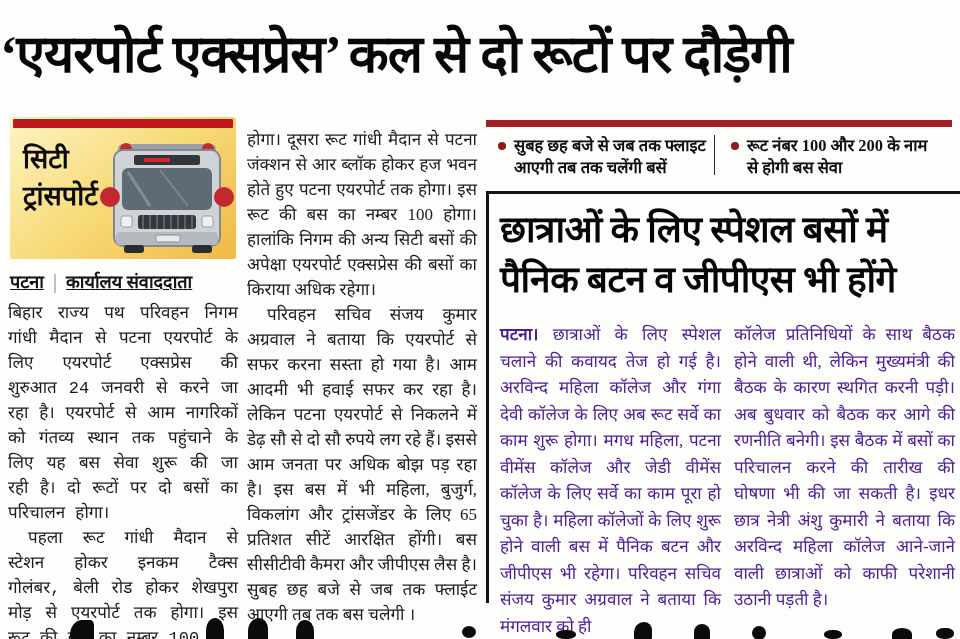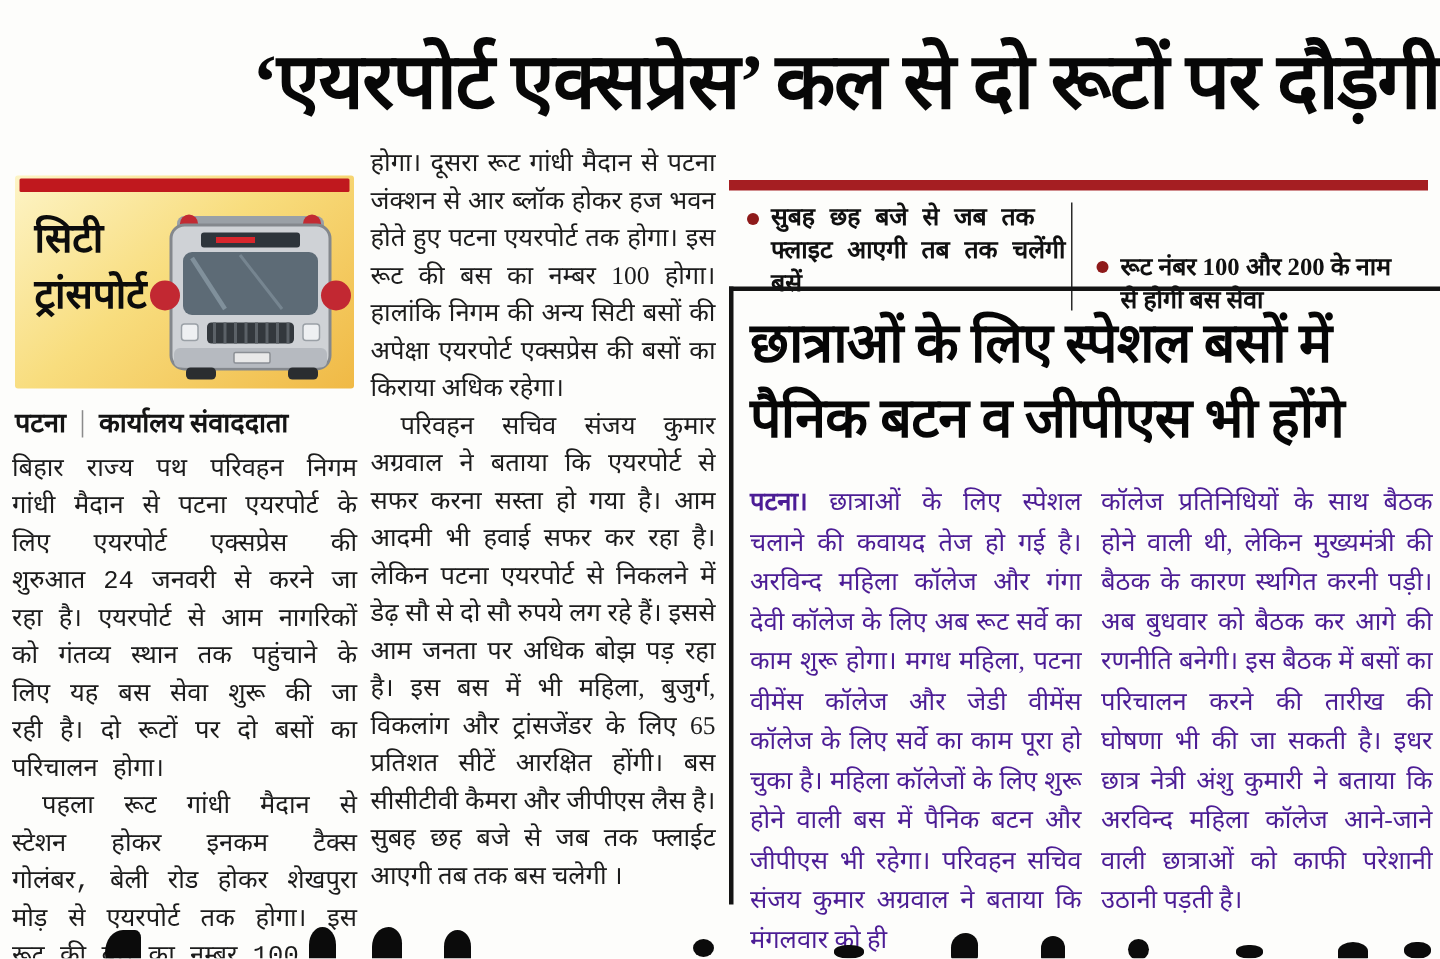--- a/index.html
+++ b/index.html
@@ -13,21 +13,21 @@
   #paper {
     position:relative;
     width:960px; height:639px;
     background:#fdfdfb;
     overflow:hidden;
   }
 
   
   .main-headline {
     position:absolute; left:0; right:0; top:16px;
-    text-align:right;
+    text-align:left;
     font-size:52px;
     font-weight:800;
     color:#070707;
     white-space:nowrap;
     letter-spacing:-1px;
   }
 
   
   .photo-box {
     position:absolute; left:10px; top:117px;
@@ -43,49 +43,49 @@
   .kicker-label {
     position:absolute; left:13px; top:24px;
     font-size:27px; font-weight:700; color:#0c0c0c; line-height:37px;
   }
   .bus-wrap { position:absolute; right:2px; bottom:4px; width:134px; height:116px; }
 
   
   .byline {
     position:absolute; left:10px; top:269px;
     font-size:18px; font-weight:700; color:#141414;
-    display:flex; align-items:center; gap:9px;
+    display:flex; align-items:center; gap:9px;text-decoration:underline;
   }
   .byline .sep { color:#8b8b8b; font-weight:400; font-size:20px; }
 
   
   .bodytext {
     font-size:17px; line-height:25px; text-align:justify; color:#1c1c1c;
     font-weight:500;
   }
   .col1 { position:absolute; left:8px;  top:301px; width:230px;font-family:Liberation Mono, monospace; }
-  .col2 { position:absolute; left:247px; top:96px; width:230px; }
+  .col2 { position:absolute; left:247px; top:127px; width:230px; }
   .bodytext p.indent { text-indent:20px; }
 
   
   .right-sec { position:absolute; left:486px; top:120px; width:474px; height:519px; }
   .sec-redbar { position:absolute; left:0; top:0; width:466px; height:7px; background:#a51e22; }
 
   .bullets { position:absolute; left:0; top:15px; width:466px; display:flex; }
   .bullet-item {
     display:flex; gap:8px;
     font-size:16.5px; font-weight:700; line-height:22px; color:#101010;
   }
   .bullet-item .dot {
     flex:0 0 auto; width:8px; height:8px; border-radius:50%;
     background:#8e1a1a; margin-top:7px;
   }
-  .b1 { width:228px; padding-left:12px;font-family:Liberation Mono, monospace; }
+  .b1 { width:228px; padding-left:12px; }
   .b-divider { width:1px; background:#2a2a2a; margin:0 0 4px 0; }
-  .b2 { width:222px; padding-left:16px;margin-top:32px; }
+  .b2 { width:222px; padding-left:16px; }
 
   .sub-box {
     position:absolute; left:0; top:71px; width:480px; height:412px;
     border-top:3px solid #141414;
     border-left:3px solid #141414;
     padding:11px 0 0 11px;
   }
   .sub-headline {
     font-size:37px; font-weight:800; color:#060606;
     line-height:50px; letter-spacing:-0.5px;

